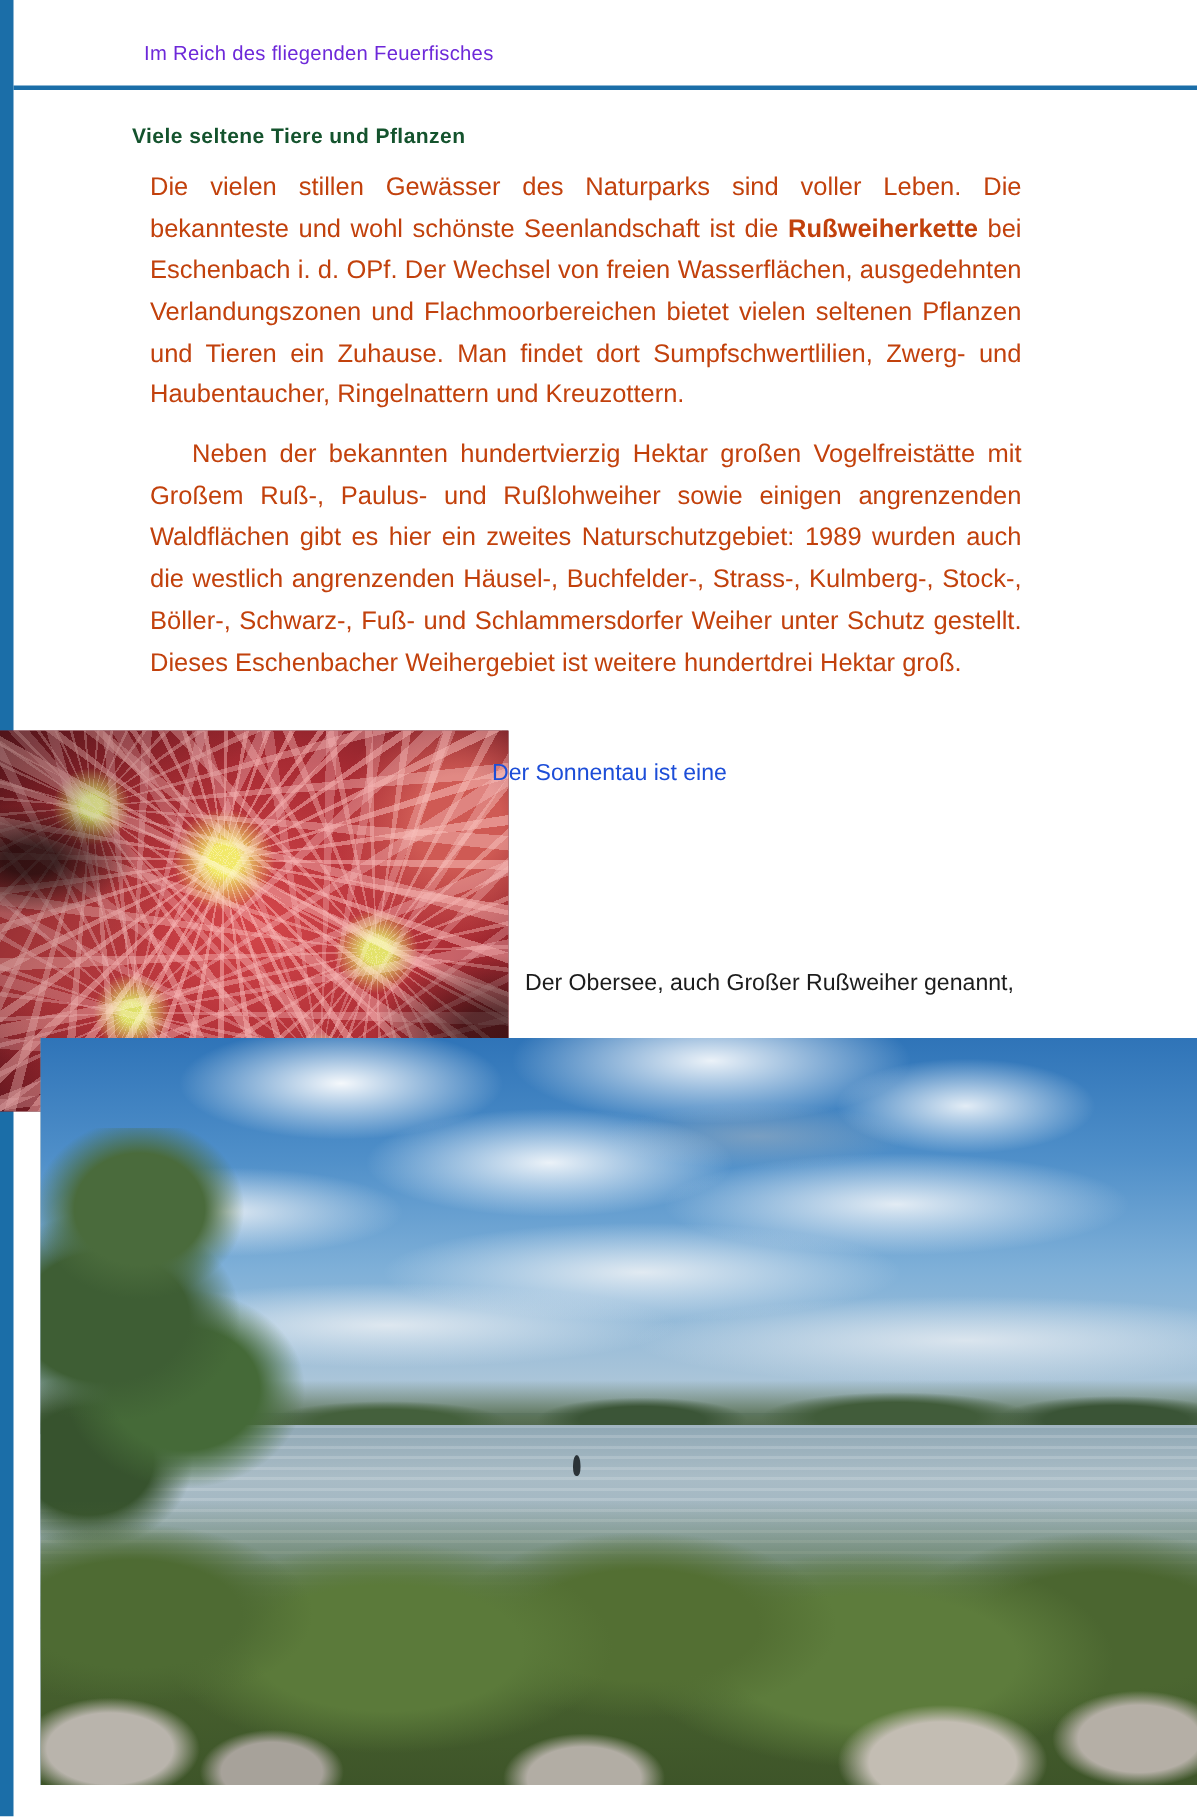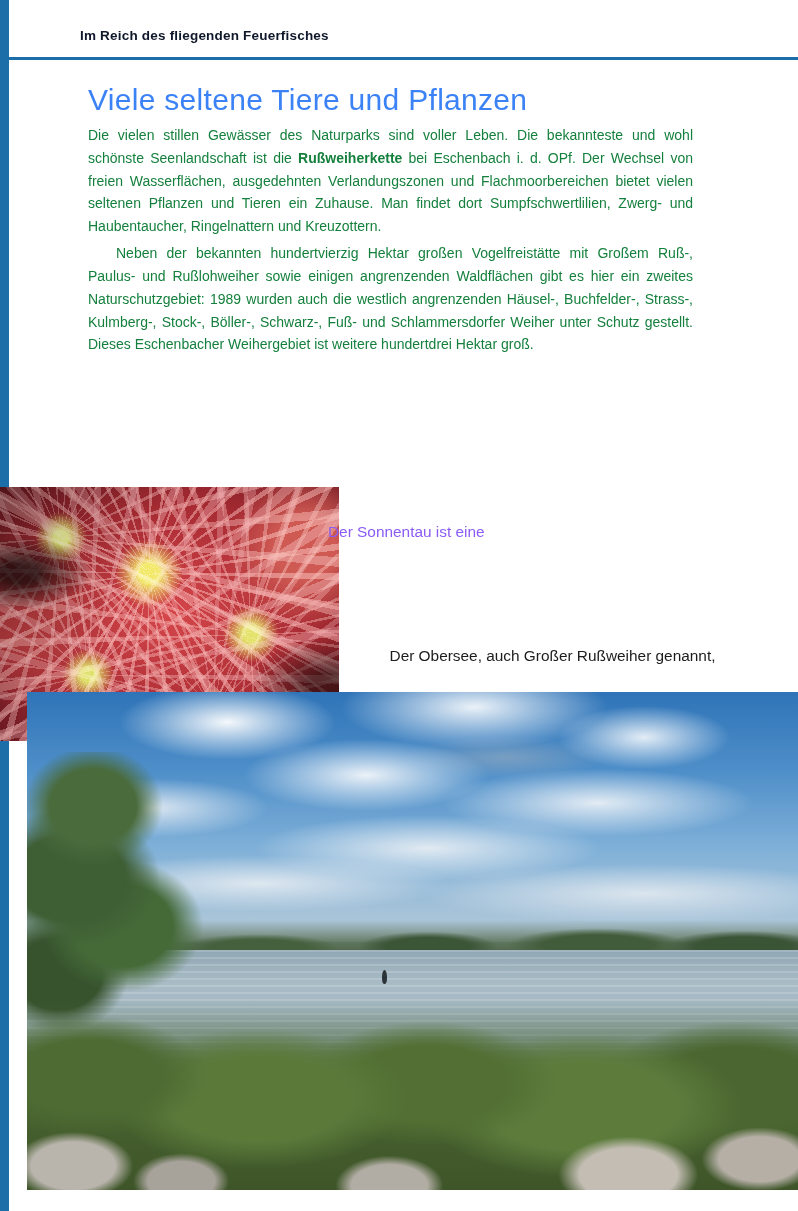--- a/index.html
+++ b/index.html
@@ -22,89 +22,87 @@
     left: 0;
     top: 0;
     width: 9px;
     height: 1211px;
     background: #1b6ea8;
   }
 
   
   .running-header {
     position: absolute;
-    left: 80px;
+    left: 96px;
     top: 28px;
     font-size: 13.5px;
     letter-spacing: 0.2px;
-    color: #0f172a;
-    font-weight: bold;
+    color: #6d28d9;
   }
   .header-rule {
     position: absolute;
     left: 9px;
     top: 57px;
     width: 789px;
     height: 3px;
     background: #1b6ea8;
   }
 
   
   .content {
     position: absolute;
     left: 88px;
     top: 82px;
     width: 605px;
   }
   .heading {
-    font-size: 30px;
-    font-weight: 400;
+    font-size: 14px;
+    font-weight: 700;
     letter-spacing: 0.3px;
-    color: #3b82f6;
+    color: #14532d;
     margin: 0 0 6px 0;
     line-height: 1.2;
   }
   .para {
-    font-size: 14px;
+    font-size: 17px;
     line-height: 1.63;
-    margin: 0;
+    margin: 12px;
     text-align: justify;
-    color: #15803d;
+    color: #c2410c;
     hyphens: manual;
   }
   .para + .para {
     text-indent: 28px;
     margin-top: 4px;
   }
   .para b {
     font-weight: 700;
   }
 
   
   .caption-sonnentau {
     position: absolute;
     left: 328px;
     top: 505px;
     width: 300px;
     font-size: 15.4px;
     line-height: 1.38;
-    color: #8b5cf6;
-    margin-top: 16px;
+    color: #1d4ed8;
   }
 
   
   .caption-obersee {
     position: absolute;
     left: 350px;
     top: 645px;
     width: 405px;
     font-size: 15.4px;
     line-height: 1.38;
     color: #1c1c1c;
-    text-align: center;
+    text-align: left;
   }
 
   
   .photo-sundew {
     position: absolute;
     left: 0px;
     top: 487px;
     width: 339px;
     height: 254px;
     overflow: hidden;

